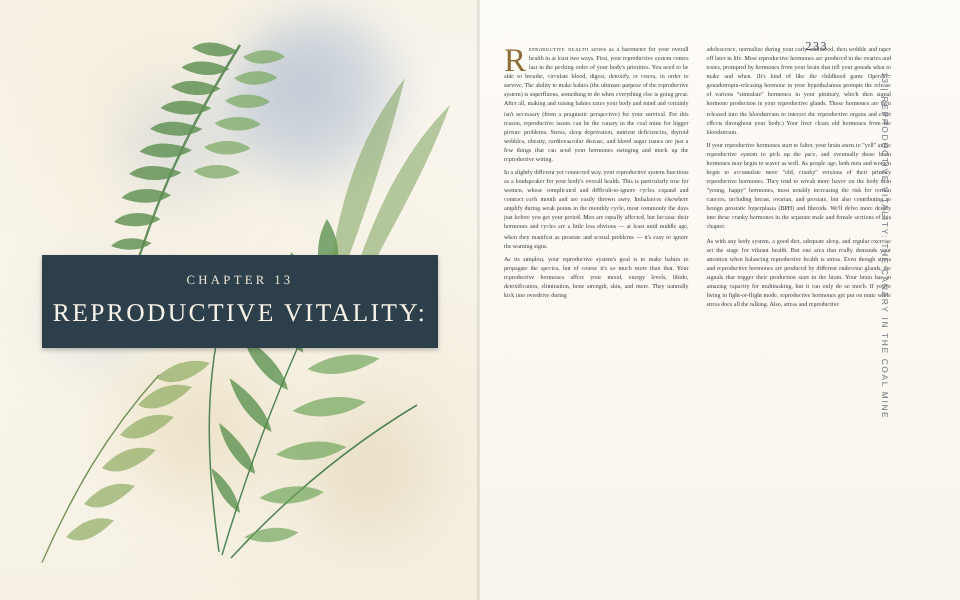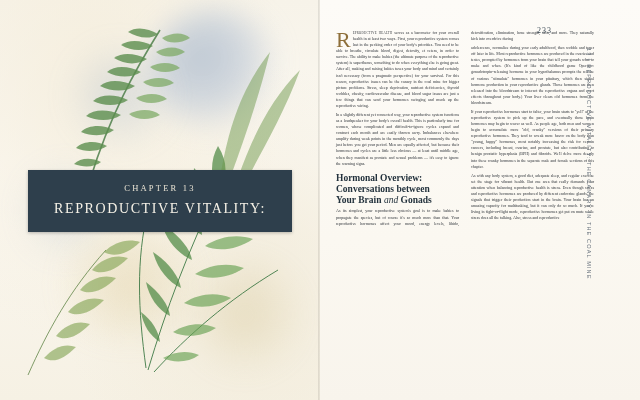--- a/index.html
+++ b/index.html
@@ -75,21 +75,21 @@
   .chapter-kicker {
     font-family: "Liberation Serif", serif;
     font-size: 8.5px;
     letter-spacing: 2.2px;
     text-transform: uppercase;
     margin-bottom: 5px;
     color: #e9e3d4;
   }
   .chapter-title {
     font-family: "Liberation Serif", serif;
-    font-size: 14px;
+    font-size: 17px;
     letter-spacing: 1.6px;
     text-transform: uppercase;
     text-align: left;
     line-height: 1.5;
     color: #f6f2e7;
   }
 
   
   .gutter {
     position: absolute;
@@ -289,25 +289,20 @@
 
     <div class="right-inner">
       <div class="folio">233</div>
 
       <div class="cols">
 
         <p class="breakavoid"><span class="dropcap">R</span><span class="smallcaps-lead">eproductive health</span><span> serves as a barometer for your overall health in at least two ways. First, your reproductive system comes last in the pecking order of your body's priorities. You need to be able to breathe, circulate blood, digest, detoxify, et cetera, in order to survive. The ability to make babies (the ultimate purpose of the reproductive system) is superfluous, something to do when everything else is going great. After all, making and raising babies taxes your body and mind and certainly isn't necessary (from a pragmatic perspective) for your survival. For this reason, reproductive issues can be the canary in the coal mine for bigger picture problems. Stress, sleep deprivation, nutrient deficiencies, thyroid wobbles, obesity, cardiovascular disease, and blood sugar issues are just a few things that can send your hormones swinging and muck up the reproductive wiring.</span></p>
 
         <p>In a slightly different yet connected way, your reproductive system functions as a loudspeaker for your body's overall health. This is particularly true for women, whose complicated and difficult-to-ignore cycles expand and contract each month and are easily thrown awry. Imbalances elsewhere amplify during weak points in the monthly cycle, most commonly the days just before you get your period. Men are equally affected, but because their hormones and cycles are a little less obvious — at least until middle age, when they manifest as prostate and sexual problems — it's easy to ignore the warning signs.</p>
 
-        <h2 class="sec">
-          <span>Hormonal Overview:</span><br>
-          <span>Conversations between</span><br>
-          <span>Your Brain </span><span class="it">and</span><span> Gonads</span>
-        </h2>
 
         <p>As its simplest, your reproductive system's goal is to make babies to propagate the species, but of course it's so much more than that. Your reproductive hormones affect your mood, energy levels, libido, detoxification, elimination, bone strength, skin, and more. They naturally kick into overdrive during</p>
 
         <p>adolescence, normalize during your early adulthood, then wobble and taper off later in life. Most reproductive hormones are produced in the ovaries and testes, prompted by hormones from your brain that tell your gonads what to make and when. (It's kind of like the childhood game Operator: gonadotropin-releasing hormone in your hypothalamus prompts the release of various "stimulate" hormones in your pituitary, which then signal hormone production in your reproductive glands. Those hormones are then released into the bloodstream to interact the reproductive organs and exert effects throughout your body.) Your liver clears old hormones from the bloodstream.</p>
 
         <p>If your reproductive hormones start to falter, your brain starts to "yell" at the reproductive system to pick up the pace, and eventually those brain hormones may begin to waver as well. As people age, both men and women begin to accumulate more "old, cranky" versions of their primary reproductive hormones. They tend to wreak more havoc on the body than "young, happy" hormones, most notably increasing the risk for certain cancers, including breast, ovarian, and prostate, but also contributing to benign prostatic hyperplasia (BPH) and fibroids. We'll delve more deeply into these cranky hormones in the separate male and female sections of this chapter.</p>
 
 
         <p>As with any body system, a good diet, adequate sleep, and regular exercise set the stage for vibrant health. But one area that really demands your attention when balancing reproductive health is stress. Even though stress and reproductive hormones are produced by different endocrine glands, the signals that trigger their production start in the brain. Your brain has an amazing capacity for multitasking, but it can only do so much. If you're living in fight-or-flight mode, reproductive hormones get put on mute while stress does all the talking. Also, stress and reproductive</p>
       </div>

